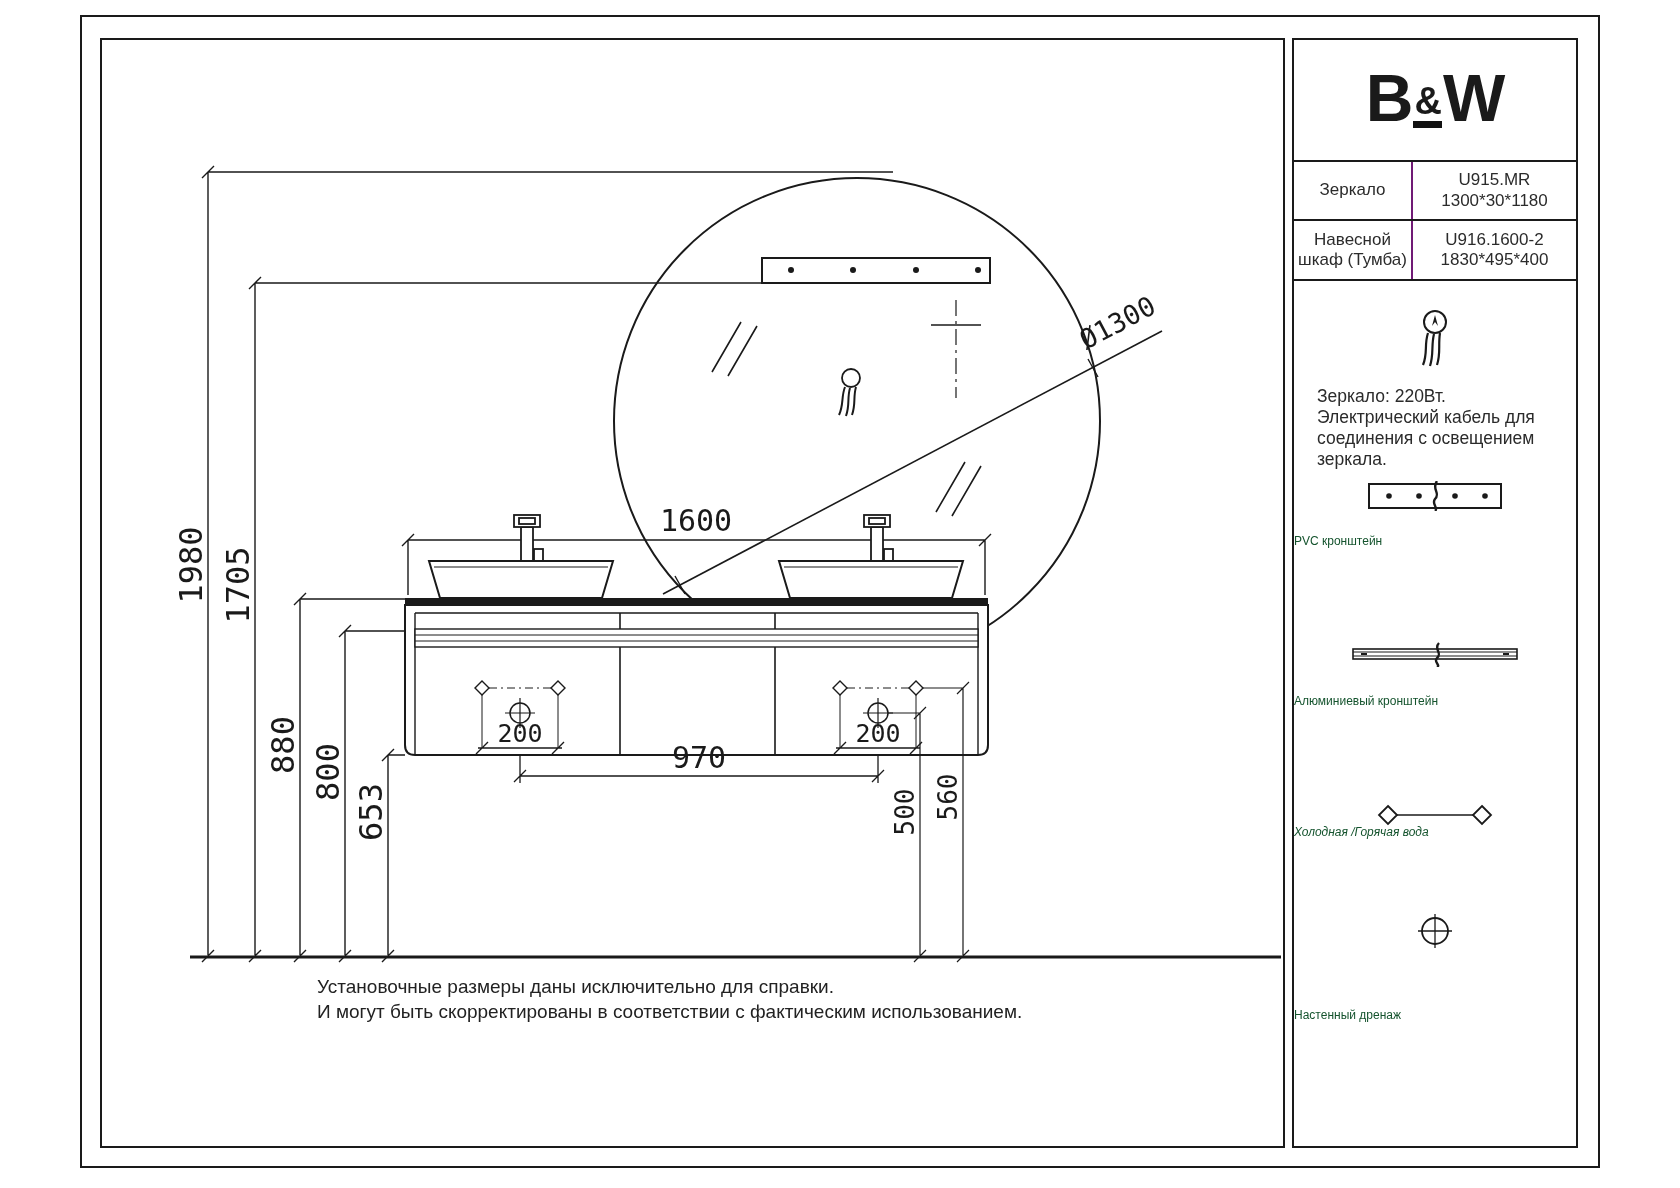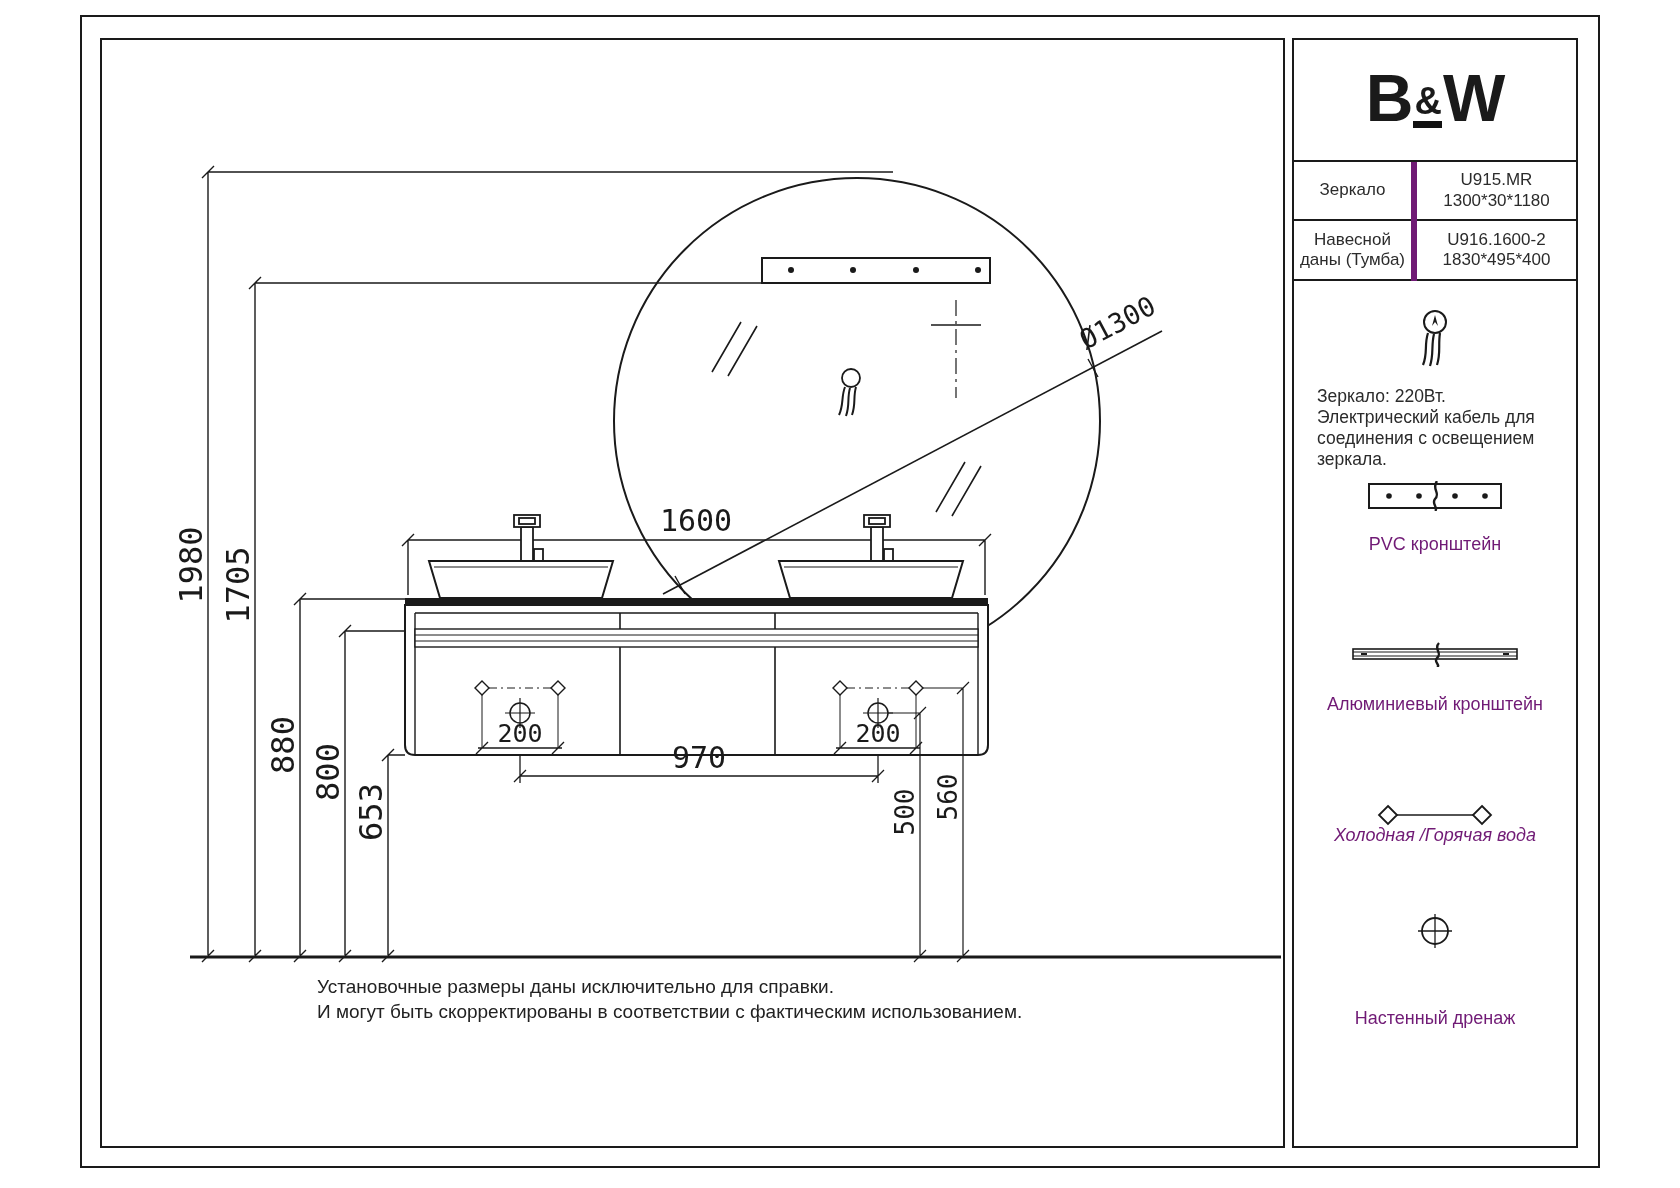--- a/index.html
+++ b/index.html
@@ -9,24 +9,24 @@
   #outer-frame{left:80px;top:15px;width:1520px;height:1153px;}
   #drawing-box{left:100px;top:38px;width:1185px;height:1110px;}
   #right-panel{left:1292px;top:38px;width:286px;height:1110px;}
   
   .logo-box{height:120px;border-bottom:2px solid #1a1a1a;display:flex;align-items:center;justify-content:center;}
   .logo{font-weight:bold;font-size:66px;letter-spacing:-1px;display:flex;align-items:baseline;line-height:1;}
   .logo .amp{font-size:38px;display:inline-block;border-bottom:7px solid #111;padding:0 1px 1px 1px;margin:0 1px;position:relative;top:-7px;}
   table.spec{border-collapse:collapse;width:100%;table-layout:fixed;}
   table.spec td{border-bottom:2px solid #1a1a1a;text-align:center;vertical-align:middle;
                 font-size:17px;line-height:1.18;color:#2b2b2b;padding:2px 3px;overflow:hidden;}
-  table.spec td.name{border-right:6px solid #701a75;width:111px;}
+  table.spec td.name{border-right:2px solid #701a75;width:111px;}
   tr.r1 td{height:53px;} tr.r2 td{height:52px;} tr.r3 td{height:54px;} tr.r4 td{height:52px;}
   .legend{position:relative;height:748px;}
-  .legend .lbl{position:absolute;left:0;right:0;text-align:center;font-size:18px;color:#701a75;}
+  .legend .lbl{position:absolute;left:0;right:0;font-size:12px;color:#14532d;}
   .legend .note{position:absolute;left:23px;top:105px;font-size:17.5px;line-height:21px;color:#2b2b2b;}
   .licon{position:absolute;left:0;right:0;display:flex;justify-content:center;}
   svg{display:block;}
   .foot{position:absolute;left:215px;font-size:19px;color:#222;}
   
   .dwg text{font-family:"DejaVu Sans Mono","Liberation Sans",monospace;fill:#1a1a1a;}
 </style>
 </head>
 <body>
 
@@ -165,21 +165,21 @@
     <table class="spec">
       <tbody>
           <tr class="r1">
         <td class="name">Зеркало</td>
         <td>
           <div>U915.MR</div>
           <div>1300*30*1180</div>
         </td>
       </tr>
       <tr class="r3">
-        <td class="name">Навесной даны (Тумба)</td>
+        <td class="name">Навесной шкаф (Тумба)</td>
         <td>
           <div>U916.1600-2</div>
           <div>1830*495*400</div>
         </td>
       </tr>
     </tbody>
       </table>
 
     <div class="legend">
 

